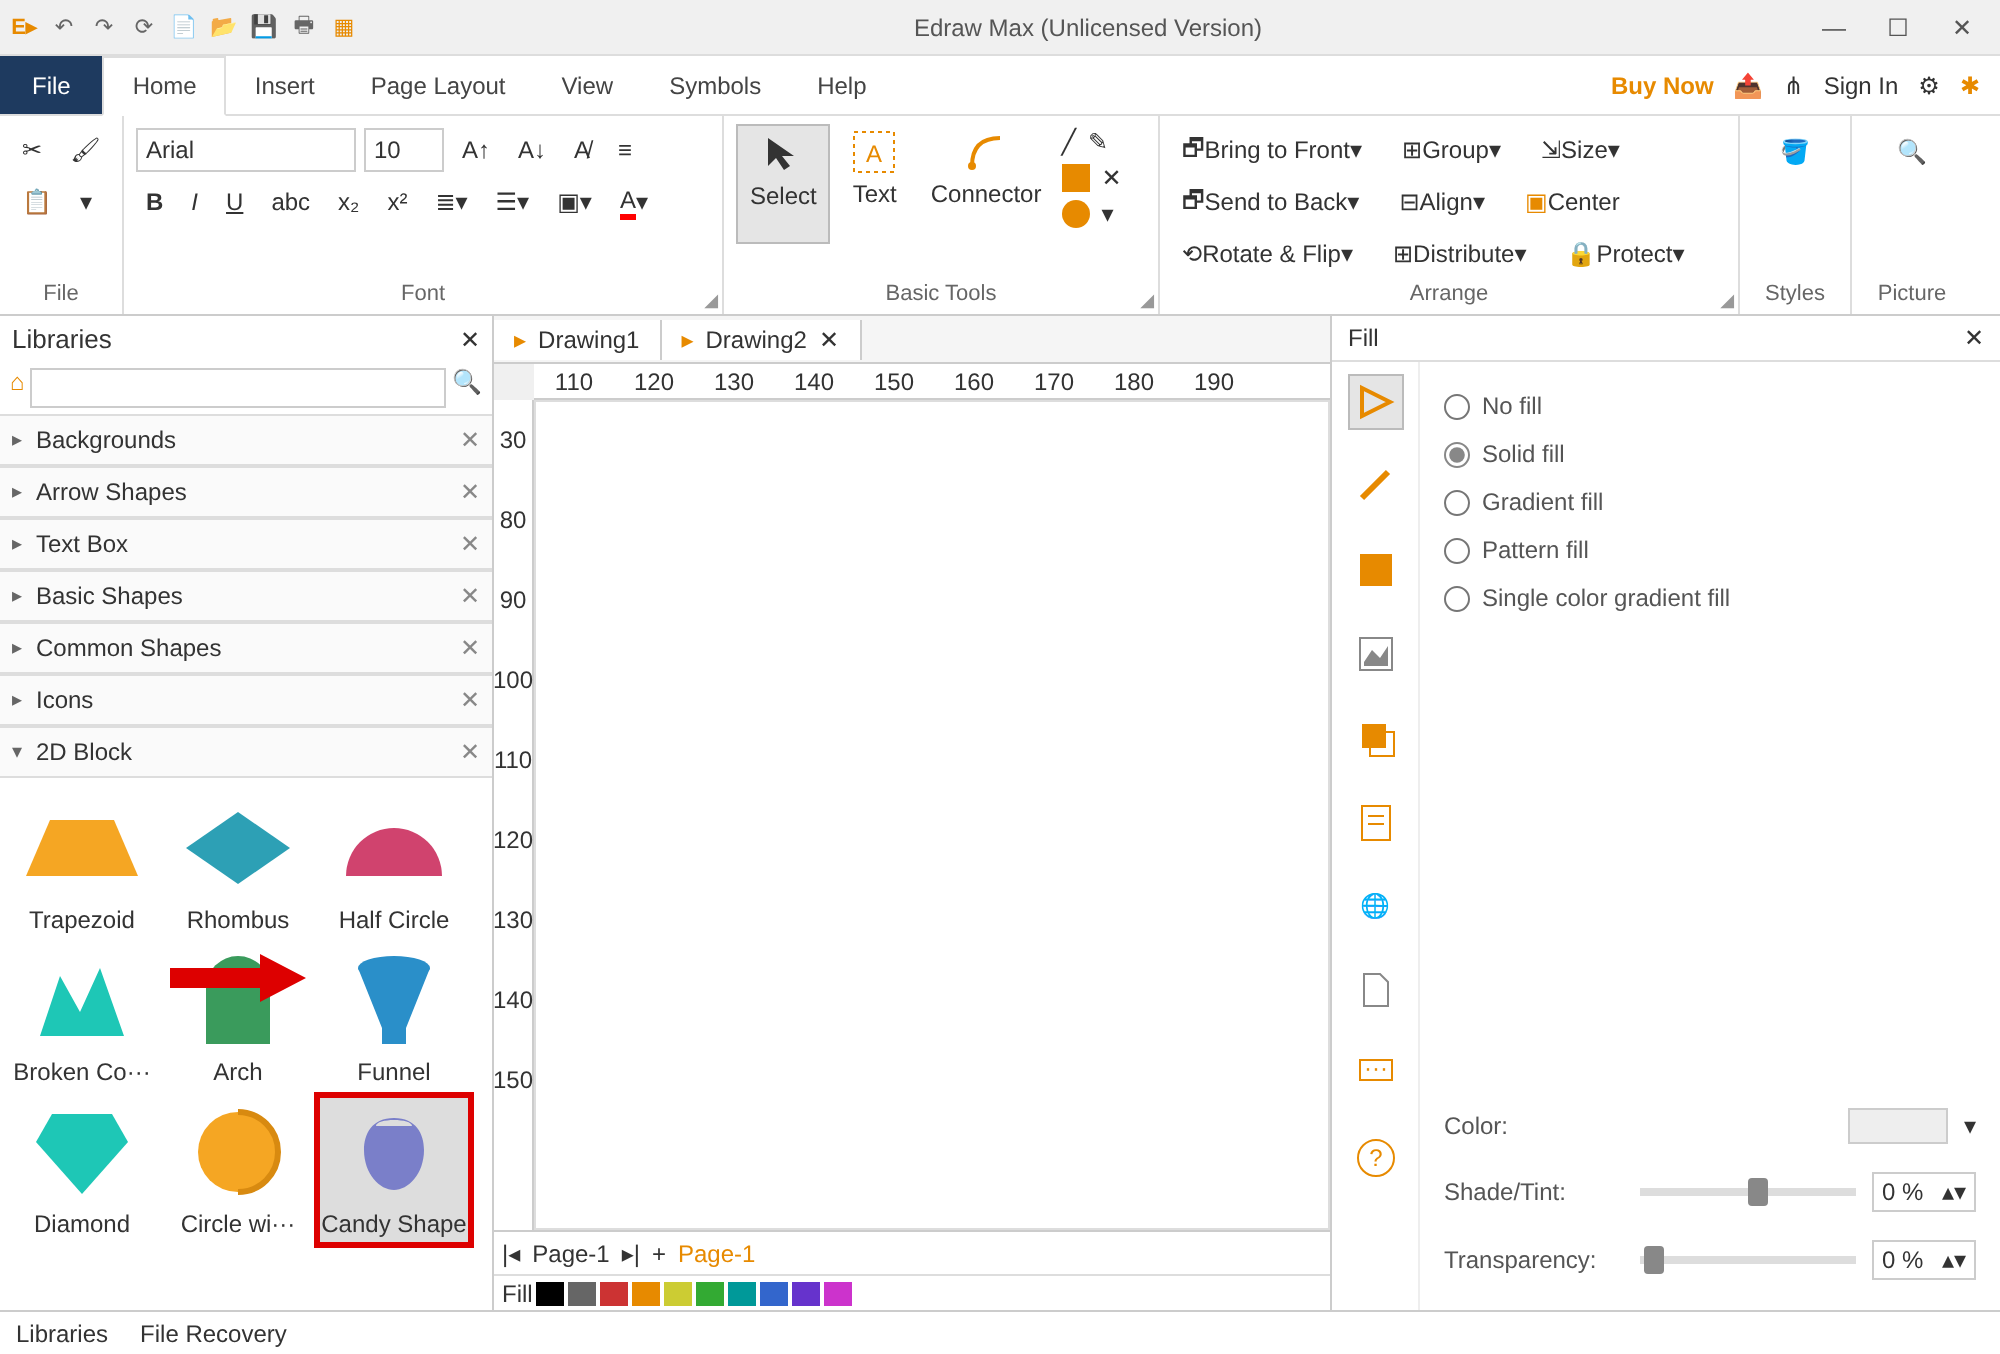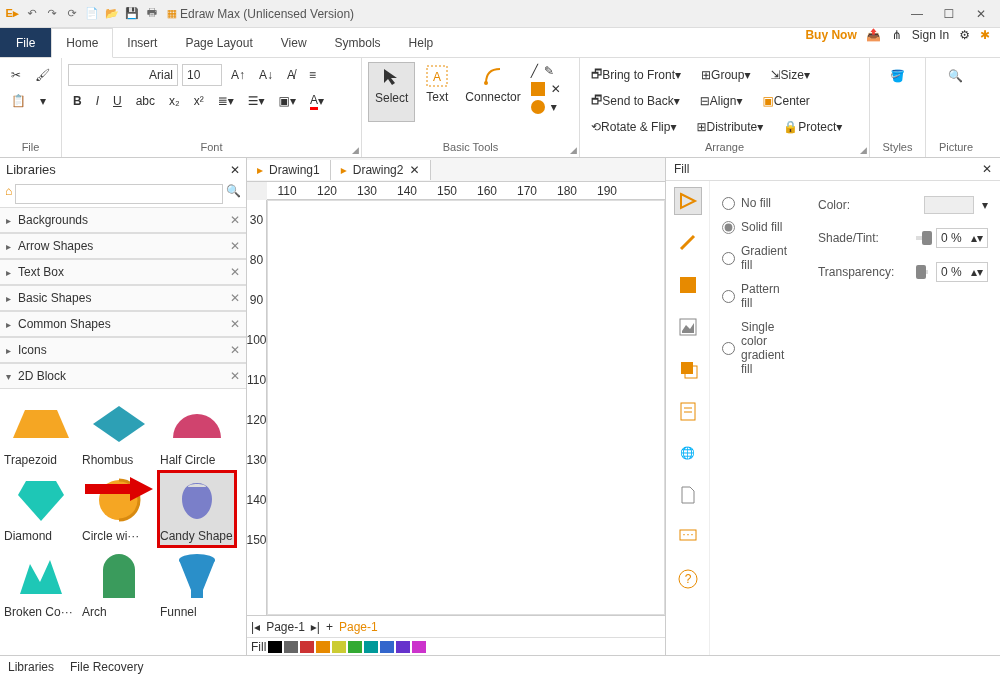--- a/index.html
+++ b/index.html
@@ -1,27 +1,27 @@
 <!DOCTYPE html>
 <html><head>
 <meta charset="utf-8">
 <style>
 *{box-sizing:border-box;margin:0;padding:0;font-family:"Segoe UI",Arial,sans-serif;font-size:12px;color:#333}
 body{background:#fff;width:1000px;height:677px;overflow:hidden;display:flex;flex-direction:column}
 .titlebar{height:28px;background:#f0f0f0;display:flex;align-items:center;padding:0 4px;border-bottom:1px solid #ddd}
 .titlebar .qat{display:flex;gap:4px;align-items:center}
 .titlebar .qat span{width:16px;height:16px;display:flex;align-items:center;justify-content:center;font-size:11px;color:#666}
-.titlebar .title{flex:1;text-align:left;color:#555}
+.titlebar .title{flex:1;text-align:center;color:#555}
 .titlebar .winbtns{display:flex;gap:14px;padding-right:6px}
 .titlebar .winbtns span{width:18px;text-align:center;color:#555;cursor:pointer}
 .menubar{height:30px;background:#fff;display:flex;align-items:stretch;border-bottom:1px solid #ddd}
 .menubar .file-tab{background:#1e3a5f;color:#fff;padding:0 16px;display:flex;align-items:center}
 .menubar .tab{padding:0 14px;display:flex;align-items:center;color:#444;cursor:pointer}
 .menubar .tab.active{border:1px solid #ddd;border-bottom:1px solid #fff;margin-bottom:-1px;background:#fff}
-.menubar .right{margin-left:auto;display:flex;align-items:flex-start;gap:10px;padding-right:10px}
+.menubar .right{margin-left:auto;display:flex;align-items:center;gap:10px;padding-right:10px}
 .menubar .buy{color:#e78a00;font-weight:bold}
 .ribbon{height:100px;background:#fff;display:flex;border-bottom:1px solid #ccc}
 .rgroup{border-right:1px solid #ddd;display:flex;flex-direction:column;padding:4px 6px;position:relative}
 .rgroup .glabel{text-align:center;font-size:11px;color:#666;margin-top:auto}
 .rgroup .dlg{position:absolute;bottom:2px;right:2px;font-size:9px;color:#999}
 .rgroup .row{display:flex;align-items:center;gap:4px;height:26px}
 .btn{border:1px solid transparent;padding:2px 4px;background:#fff;display:flex;align-items:center;justify-content:center;cursor:pointer}
 select,input.sel{border:1px solid #ccc;height:22px;padding:0 4px;background:#fff}
 .vbtn{display:flex;flex-direction:column;align-items:center;padding:2px 6px;cursor:pointer}
 .vbtn.sel{background:#e5e5e5;border:1px solid #bbb}
@@ -29,21 +29,21 @@
 .workspace{flex:1;display:flex;overflow:hidden}
 .sidebar{width:247px;border-right:1px solid #ccc;display:flex;flex-direction:column;background:#fff}
 .sidebar .hdr{display:flex;align-items:center;padding:4px 6px;justify-content:space-between}
 .sidebar .search{display:flex;padding:3px 5px;gap:3px}
 .sidebar .search input{flex:1;border:1px solid #ccc;height:20px;padding:0 4px}
 .cat{display:flex;align-items:center;padding:5px 6px;border-top:1px solid #ddd;border-bottom:1px solid #ddd;background:#fafafa;cursor:pointer}
 .cat .exp{width:12px;font-size:10px;color:#666}
 .cat .cx{margin-left:auto;color:#888;cursor:pointer}
 .shapes{flex:1;overflow:auto;padding:6px 2px}
 .srow{display:flex}
-.scell{width:78px;padding:4px 2px;font-size:10px;color:#444}
+.scell{width:78px;text-align:center;padding:4px 2px;font-size:10px;color:#444}
 .scell .sic{width:60px;height:50px;margin:0 auto 4px;display:flex;align-items:center;justify-content:center}
 .scell.hl{outline:3px solid #d00;outline-offset:-2px;background:#ddd}
 .canvas-area{flex:1;display:flex;flex-direction:column;position:relative}
 .doc-tabs{height:24px;display:flex;align-items:center;border-bottom:1px solid #ccc;background:#f5f5f5}
 .doc-tabs .dt{padding:3px 10px;display:flex;align-items:center;gap:6px;border-right:1px solid #ccc;background:#fff;font-size:11px}
 .doc-tabs .dt.active{background:#fff}
 .rulers{position:relative;flex:1;background:#f0f0f0;display:flex}
 .ruler-h{position:absolute;top:0;left:20px;right:0;height:18px;background:#fff;border-bottom:1px solid #ccc;font-size:9px;color:#666;display:flex;align-items:center;overflow:hidden}
 .ruler-h span{width:40px;text-align:center;flex-shrink:0}
 .ruler-v{position:absolute;top:18px;left:0;width:20px;bottom:0;background:#fff;border-right:1px solid #ccc;font-size:9px;color:#666;display:flex;flex-direction:column;align-items:center}
@@ -120,21 +120,21 @@
         <span class="btn">🖌</span>
       </div>
     <div class="row">
         <span class="btn">📋</span>
         <span class="btn">▾</span>
       </div>
     <div class="glabel">File</div>
   </div>
   <div class="rgroup" style="width:300px">
     <div class="row">
-      <input class="sel" style="width: 110px; text-align: right;" value="Arial">
+      <input class="sel" style="width: 110px;" value="Arial">
       <input class="sel" style="width: 40px;" value="10">
       <span class="btn">A↑</span>
       <span class="btn">A↓</span>
       <span class="btn">A̸</span>
       <span class="btn">≡</span>
     </div>
     <div class="row">
       <span class="btn">
           <b>B</b>
         </span>
@@ -303,53 +303,53 @@
               </svg>
             </div><span>Rhombus</span></div>
         <div class="scell"><div class="sic">
               <svg width="56" height="36">
                 <path d="M4 32 A24 24 0 0 1 52 32 Z" fill="#d0436e"></path>
               </svg>
             </div><span>Half Circle</span></div>
       </div>
       <div class="srow">
         <div class="scell"><div class="sic">
+              <svg width="50" height="44">
+                <polygon points="4,40 14,10 24,28 34,6 46,40" fill="#1ec7b6"></polygon>
+              </svg>
+            </div><span>Broken Co···</span></div>
+        <div class="scell"><div class="sic">
+              <svg width="40" height="48">
+                <path d="M4 46 L4 18 A16 16 0 0 1 36 18 L36 46 Z" fill="#3a9b5c"></path>
+              </svg>
+            </div><span>Arch</span></div>
+        <div class="scell"><div class="sic">
+              <svg width="40" height="48">
+                <ellipse cx="20" cy="8" rx="18" ry="6" fill="#2a8fc9"></ellipse>
+                <path d="M2 8 L14 38 L14 46 L26 46 L26 38 L38 8 Z" fill="#2a8fc9"></path>
+              </svg>
+            </div><span>Funnel</span></div>
+      </div>
+      <div class="srow">
+        <div class="scell"><div class="sic">
               <svg width="50" height="46">
                 <polygon points="10,4 40,4 48,18 25,44 2,18" fill="#1ec7b6"></polygon>
               </svg>
             </div><span>Diamond</span></div>
         <div class="scell"><div class="sic">
               <svg width="48" height="48">
                 <circle cx="24" cy="24" r="20" fill="#f5a623"></circle>
                 <path d="M24 4 A20 20 0 0 1 24 44" fill="none" stroke="#d88a10" stroke-width="3"></path>
               </svg>
             </div><span>Circle wi···</span></div>
         <div class="scell hl"><div class="sic">
               <svg width="46" height="46">
                 <path d="M23 6 C12 6 8 14 8 22 C8 34 16 42 23 42 C30 42 38 34 38 22 C38 14 34 6 23 6 Z M14 10 C14 6 32 6 32 10" fill="#7a7fc9"></path>
               </svg>
             </div><span>Candy Shape</span></div>
-      </div>
-      <div class="srow">
-        <div class="scell"><div class="sic">
-              <svg width="50" height="44">
-                <polygon points="4,40 14,10 24,28 34,6 46,40" fill="#1ec7b6"></polygon>
-              </svg>
-            </div><span>Broken Co···</span></div>
-        <div class="scell"><div class="sic">
-              <svg width="40" height="48">
-                <path d="M4 46 L4 18 A16 16 0 0 1 36 18 L36 46 Z" fill="#3a9b5c"></path>
-              </svg>
-            </div><span>Arch</span></div>
-        <div class="scell"><div class="sic">
-              <svg width="40" height="48">
-                <ellipse cx="20" cy="8" rx="18" ry="6" fill="#2a8fc9"></ellipse>
-                <path d="M2 8 L14 38 L14 46 L26 46 L26 38 L38 8 Z" fill="#2a8fc9"></path>
-              </svg>
-            </div><span>Funnel</span></div>
       </div>
       <svg class="arrow-red" width="70" height="30">
           <polygon points="0,10 45,10 45,3 68,15 45,27 45,20 0,20" fill="#d00"></polygon>
         </svg>
     </div>
   </div>
 
   <div class="canvas-area">
     <div class="doc-tabs">
       <div class="dt">
@@ -462,21 +462,21 @@
               <text x="10" y="10" text-anchor="middle" font-size="8" fill="#e78a00">···</text>
             </svg>
           </div>
         <div class="fi">
             <svg width="20" height="20">
               <circle cx="10" cy="10" r="9" fill="none" stroke="#e78a00"></circle>
               <text x="10" y="14" text-anchor="middle" font-size="12" fill="#e78a00">?</text>
             </svg>
           </div>
       </div>
-      <div style="flex:1;display:flex;flex-direction:row">
+      <div style="flex:1;display:flex;flex-direction:column">
         <div class="fopts" id="fillopts">
             <label><input type="radio" name="fo" style=""> No fill</label>
             <label><input type="radio" name="fo" checked="" style=""> Solid fill</label>
             <label><input type="radio" name="fo" style=""> Gradient fill</label>
             <label><input type="radio" name="fo" style=""> Pattern fill</label>
             <label><input type="radio" name="fo" style=""> Single color gradient fill</label>
           </div>
         <div class="fcontrols">
           <div class="frow">
               <span class="flabel">Color:</span>

